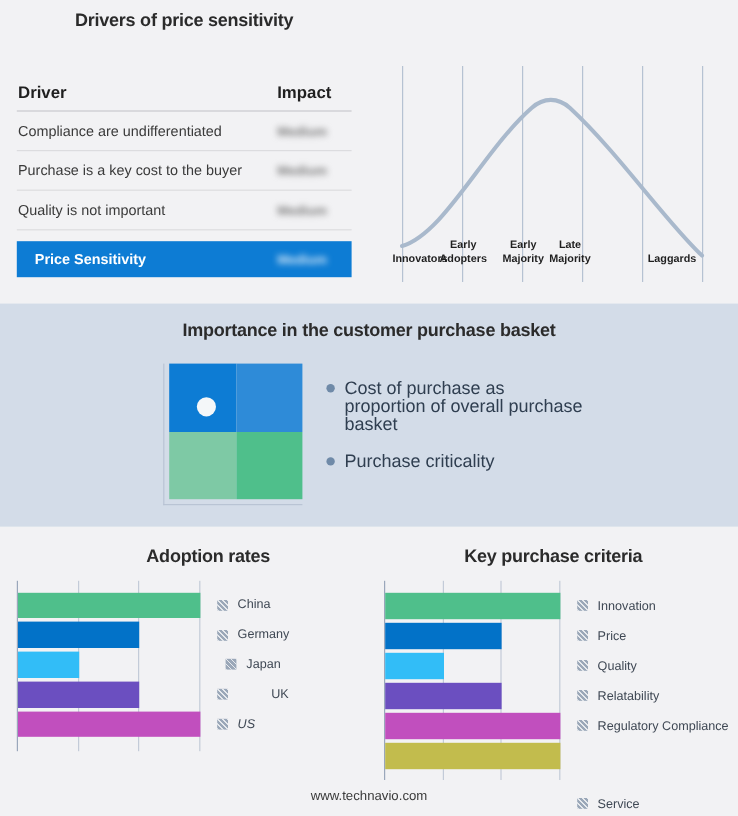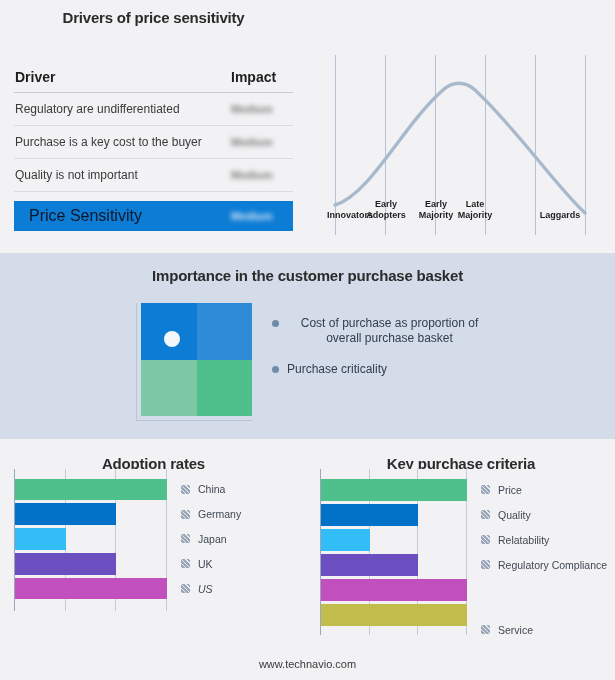--- a/index.html
+++ b/index.html
@@ -84,22 +84,23 @@
   .tbl-row.highlight {
     background: #0d7cd4;
     border-bottom: none;
     height: 30px;
     margin-top: 9px;
     padding-left: 14px;
     width: 279px;
     box-sizing: border-box;
   }
   .tbl-row.highlight .cell-driver {
-    color: #0f172a;
-    font-size: 16px;
+    color: #ffffff;
+    font-size: 12px;
+    font-weight: bold;
   }
   .tbl-row.highlight .blurred {
     color: #d8e9f8;
   }
 
   #lifecycle-panel {
     position: absolute;
     left: 307px; top: 0;
     width: 308px; height: 253px;
   }
@@ -170,41 +171,40 @@
   }
   .legend-dot {
     width: 7px; height: 7px;
     border-radius: 50%;
     background: #6f8aa8;
     margin-top: 4px;
     margin-right: 8px;
     flex: 0 0 auto;
   }
   .legend-text {
-    font-size: 12px;
+    font-size: 15px;
     color: #2f3e50;
     line-height: 15px;
     max-width: 205px;
-    text-align: center;
   }
 
   
   #bottom-section {
     position: absolute;
     left: 0; top: 439px;
     width: 615px; height: 241px;
     background: #f2f2f4;
   }
   .bar-panel { position: absolute; top: 0; height: 241px; }
-  #adoption-panel { left: 0; width: 307px; }
+  #adoption-panel { left: 0; width: 307px; padding-left: 40px; }
   #criteria-panel { left: 307px; width: 308px; }
   .bar-title { position: absolute; left: 0; top: 16px; width: 100%; }
   .bar-chart-area {
     position: absolute;
-    top: 30px;
+    top: 45px;
     display: flex;
   }
   #adoption-chart-area { left: 14px; }
   #criteria-chart-area { left: 13px; }
   .plot {
     position: relative;
     background: #f2f2f4;
     border-left: 1px solid #9aa7bb;
   }
   .gridline {
@@ -267,21 +267,21 @@
   <div id="drivers-panel">
     <div id="drivers-title" class="panel-title">Drivers of price sensitivity</div>
 
     <div id="drivers-table">
       <div class="tbl-row header">
         <div class="cell-driver">Driver</div>
         <div class="cell-impact">Impact</div>
       </div>
 
       <div class="tbl-row">
-        <div class="cell-driver">Regulatory are undifferentiated</div>
+        <div class="cell-driver">Compliance are undifferentiated</div>
         <div class="cell-impact">
           <span class="blurred">Medium</span>
         </div>
       </div>
 
       <div class="tbl-row">
         <div class="cell-driver">Purchase is a key cost to the buyer</div>
         <div class="cell-impact">
           <span class="blurred">Medium</span>
         </div>
@@ -393,25 +393,25 @@
         </div>
       <div class="legend-col" id="adoption-legend" style="margin-top: 8px;">
           <div class="blegend-row" style="height: 24.8px;">
             <span class="swatch"></span>
             <span class="blegend-label">China</span>
           </div>
           <div class="blegend-row" style="height: 24.8px;">
             <span class="swatch"></span>
             <span class="blegend-label">Germany</span>
           </div>
-          <div class="blegend-row" style="height: 24.8px;">
+          <div class="blegend-row" style="height: 24.8px; justify-content: center;">
             <span class="swatch"></span>
             <span class="blegend-label">Japan</span>
           </div>
-          <div class="blegend-row" style="height: 24.8px;">
+          <div class="blegend-row" style="height: 24.8px; gap: 28px;">
             <span class="swatch"></span>
             <span class="blegend-label">UK</span>
           </div>
           <div class="blegend-row" style="height: 24.8px; font-style: italic;">
             <span class="swatch"></span>
             <span class="blegend-label">US</span>
           </div>
         </div>
     </div>
   </div>
@@ -440,20 +440,24 @@
               <div class="bar" style="width: 146px; height: 22px; background: rgb(193, 79, 190);"></div>
             </div>
             <div class="bar-row" style="height: 25px;">
               <div class="bar" style="width: 146px; height: 22px; background: rgb(194, 188, 77);"></div>
             </div>
           </div>
         </div>
       <div class="legend-col" id="criteria-legend" style="margin-top: 8px;">
           <div class="blegend-row" style="height: 25px;">
             <span class="swatch"></span>
+            <span class="blegend-label">Innovation</span>
+          </div>
+          <div class="blegend-row" style="height: 25px;">
+            <span class="swatch"></span>
             <span class="blegend-label">Price</span>
           </div>
           <div class="blegend-row" style="height: 25px;">
             <span class="swatch"></span>
             <span class="blegend-label">Quality</span>
           </div>
           <div class="blegend-row" style="height: 25px;">
             <span class="swatch"></span>
             <span class="blegend-label">Relatability</span>
           </div>

